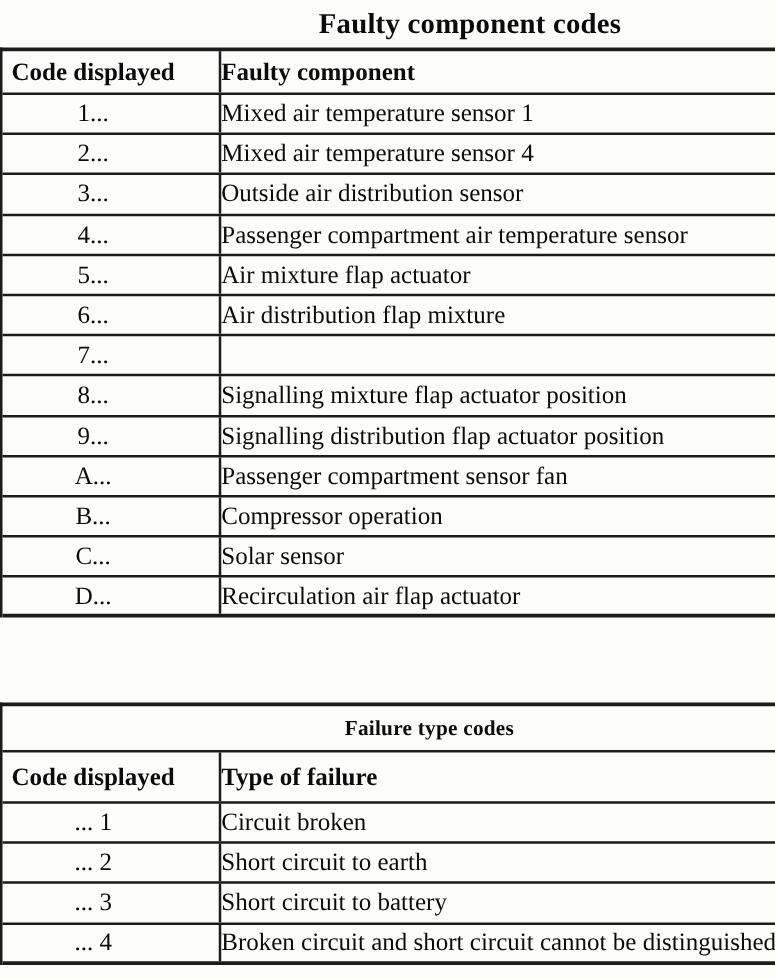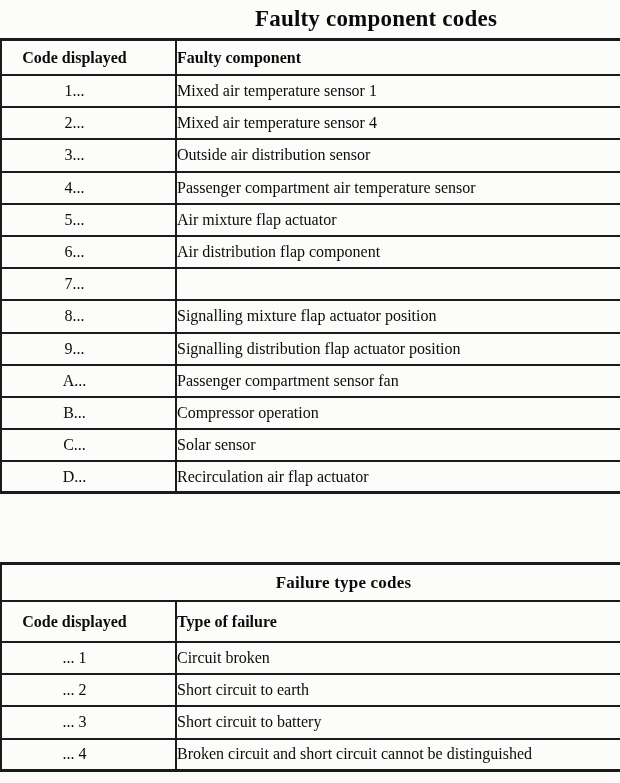--- a/index.html
+++ b/index.html
@@ -47,21 +47,21 @@
     border-bottom:3px solid var(--line);
   }
   .hdr-row{height:35px;}
   #table2 .hdr-row{height:41px;}
   .data-row{height:32.2px;}
   .hdr-row .cell{font-weight:700;}
   .cell{
     display:flex;
     align-items:center;
     box-sizing:border-box;
-    font-size:16px;
+    font-size:20px;
     line-height:1;
   }
   .c-code{
     width:175px;
     border-right:2px solid var(--line);
     justify-content:center;
     padding-right:28px;
   }
   .c-desc{
     flex:1;
@@ -106,21 +106,21 @@
   <div class="row data-row">
     <div class="cell c-code">4...</div>
     <div class="cell c-desc">Passenger compartment air temperature sensor</div>
   </div>
   <div class="row data-row">
     <div class="cell c-code">5...</div>
     <div class="cell c-desc">Air mixture flap actuator</div>
   </div>
   <div class="row data-row">
     <div class="cell c-code">6...</div>
-    <div class="cell c-desc">Air distribution flap component</div>
+    <div class="cell c-desc">Air distribution flap mixture</div>
   </div>
   <div class="row data-row">
     <div class="cell c-code">7...</div>
   </div>
   <div class="row data-row">
     <div class="cell c-code">8...</div>
     <div class="cell c-desc">Signalling mixture flap actuator position</div>
   </div>
   <div class="row data-row">
     <div class="cell c-code">9...</div>

